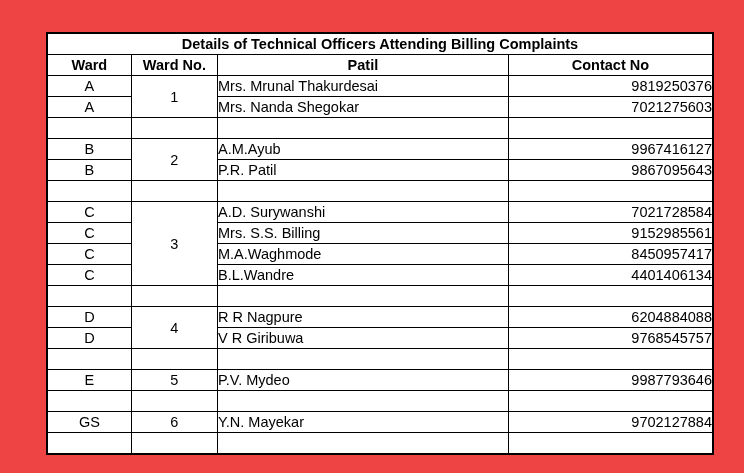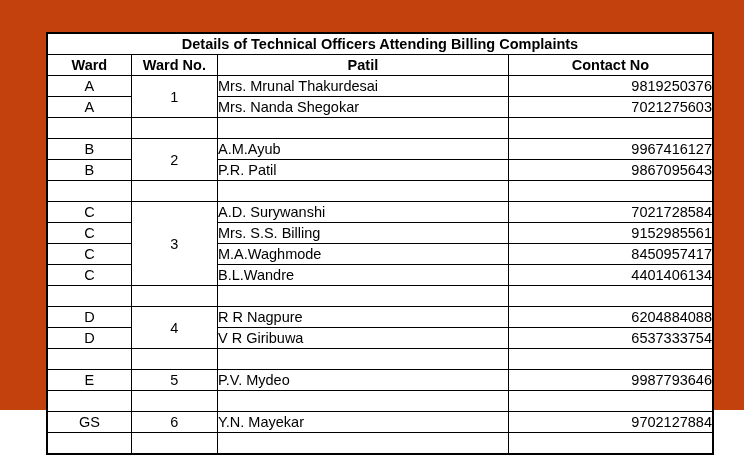--- a/index.html
+++ b/index.html
@@ -10,22 +10,22 @@
   body {
     width: 744px;
     height: 473px;
     overflow: hidden;
     font-family: "Liberation Sans", sans-serif;
     color: #000000;
   }
   #doc-page {
     position: relative;
     width: 744px;
-    height: 410px;
-    background: #c2410c;
+    height: 473px;
+    background: #ef4444;
   }
   #complaints-table {
     position: absolute;
     left: 46px;
     top: 32px;
     width: 668px;
     border-collapse: collapse;
     table-layout: fixed;
     background: #ffffff;
   }
@@ -154,21 +154,21 @@
         </tr>
         <tr>
           <td class="c-ward">D</td>
           <td class="c-no" rowspan="2">4</td>
           <td class="c-name">R R Nagpure</td>
           <td class="c-phone">6204884088</td>
         </tr>
         <tr>
           <td class="c-ward">D</td>
           <td class="c-name">V R Giribuwa</td>
-          <td class="c-phone">6537333754</td>
+          <td class="c-phone">9768545757</td>
         </tr>
         <tr class="spacer-row">
           <td>&nbsp;</td>
           <td>&nbsp;</td>
           <td>&nbsp;</td>
           <td>&nbsp;</td>
         </tr>
         <tr>
           <td class="c-ward">E</td>
           <td class="c-no" rowspan="1">5</td>

